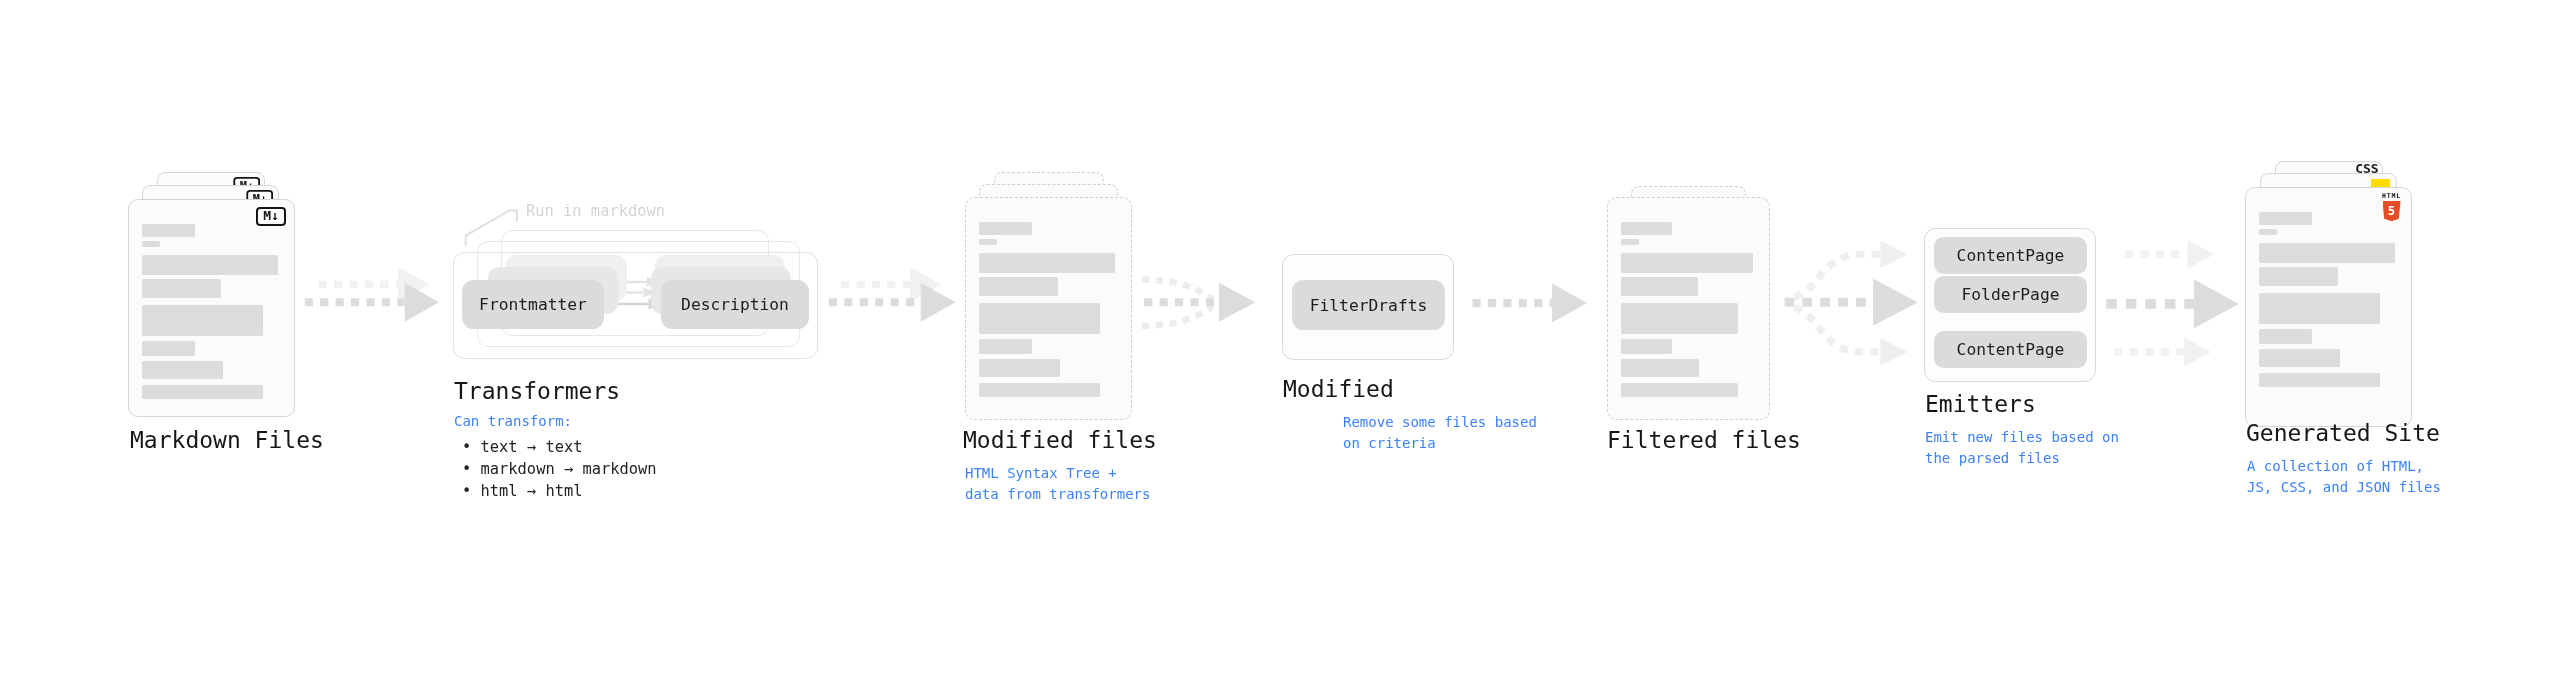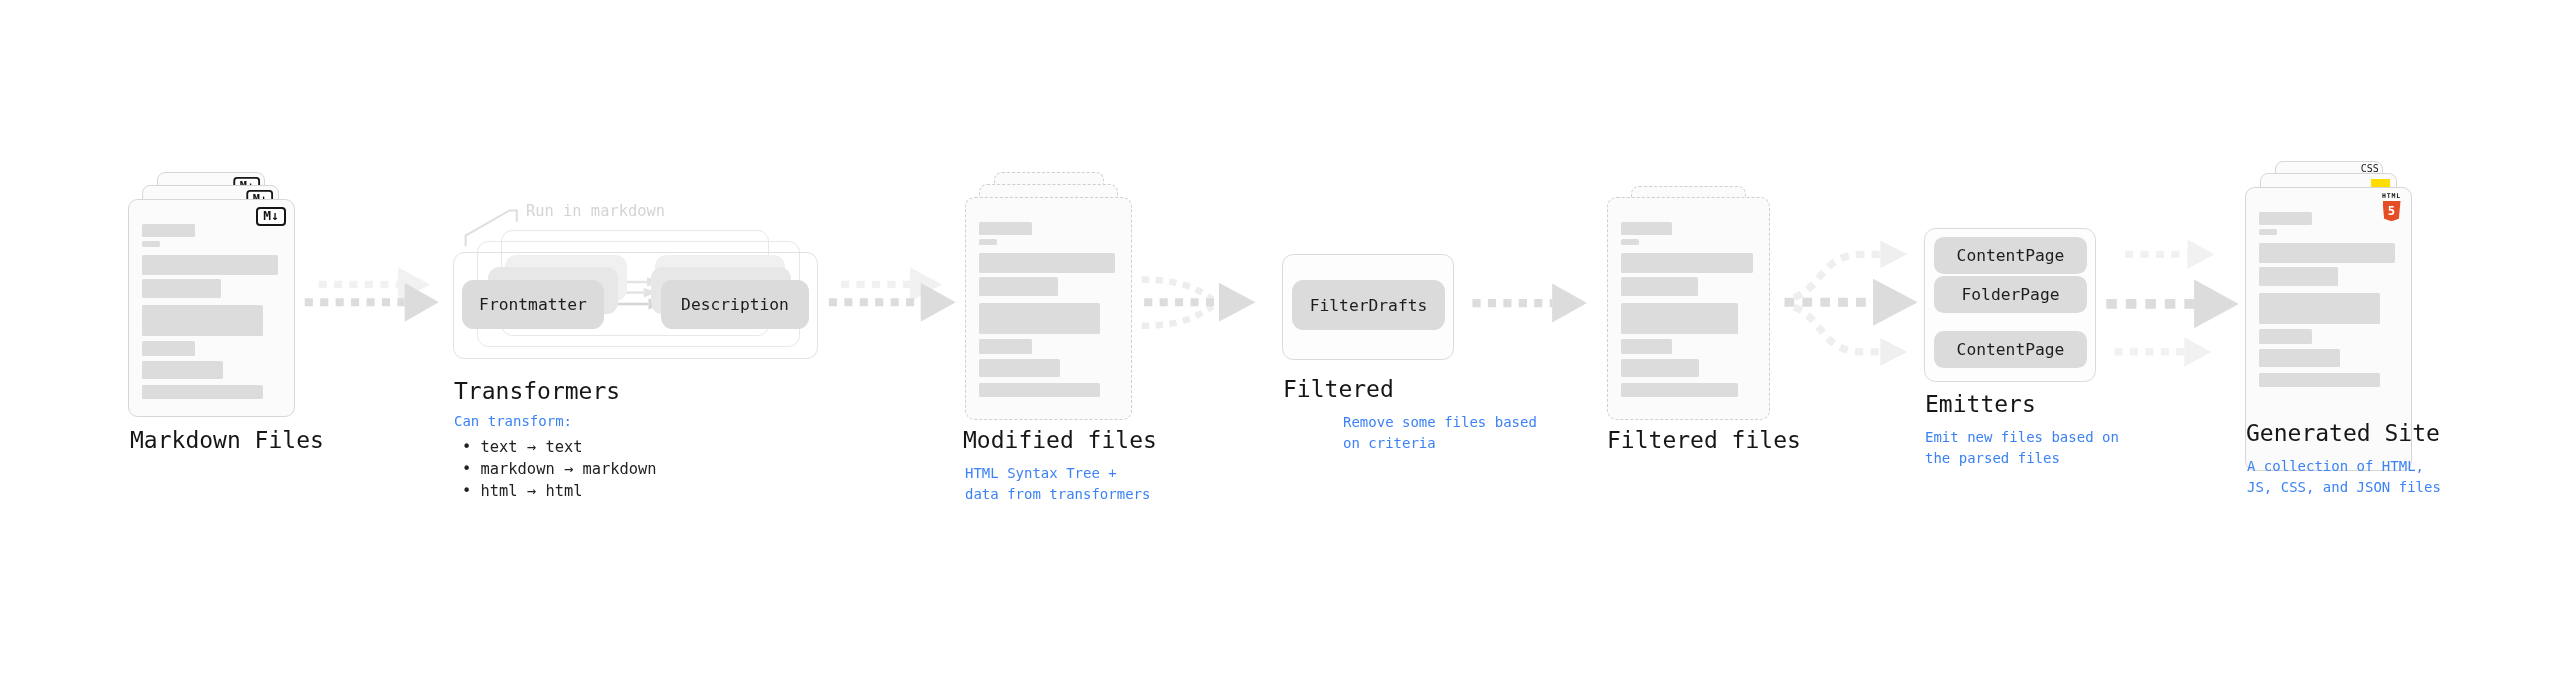--- a/index.html
+++ b/index.html
@@ -17,21 +17,21 @@
   .doc-lines .bar{background:#dcdcdc;border-radius:1.6px;}
 
   
   .md-icon{
     position:absolute;background:#ffffff;border:2.4px solid #151515;border-radius:4.1px;
     font-weight:bold;font-size:13px;line-height:14px;padding:0.8px 4.9px;color:#151515;white-space:nowrap;
   }
   .md-icon.small{transform:scale(.92);transform-origin:top right;}
 
   
-  .css-icon{position:absolute;font-size:10px;font-weight:normal;color:#1a1a1a;line-height:7.3px;
+  .css-icon{position:absolute;font-size:13px;font-weight:bold;color:#1a1a1a;line-height:7.3px;
     border-bottom:3.3px solid #2d6ef5;padding-bottom:0;}
   .js-icon{position:absolute;width:18.7px;height:9px;background:#ffdd00;}
   .html5-icon{position:absolute;width:21px;text-align:center;}
   .h5-word{font-size:6.5px;font-weight:bold;letter-spacing:0.8px;color:#111;line-height:7.3px;}
   .h5-shield{width:18px;height:20.3px;margin:0.8px auto 0;background:#e44d26;
     clip-path:polygon(0 0,100% 0,91% 87%,50% 100%,9% 87%);
     display:flex;align-items:center;justify-content:center;color:#fff;font-size:12.2px;font-weight:bold;}
 
   
   .t-container{position:absolute;border:1.6px solid #e8e8e8;border-radius:11.4px;box-sizing:border-box;background:transparent;}
@@ -180,21 +180,21 @@
         </div>
     </div>
     <div class="stage-title" style="left:963px;top:428px;">Modified files</div>
     <div class="stage-sub" style="left:965px;top:463px;">HTML Syntax Tree +
 data from transformers</div>
   </div>
 
   <div>
     <div class="panel" style="left:1282px;top:254px;width:172px;height:106px;"></div>
     <div class="node" style="left:1292px;top:280px;width:153px;height:50px;">FilterDrafts</div>
-    <div class="stage-title" style="left:1283px;top:377px;">Filtered</div>
+    <div class="stage-title" style="left:1283px;top:377px;">Modified</div>
     <div class="stage-sub" style="left:1343px;top:412px;">Remove some files based
 on criteria</div>
   </div>
 
   <div>
     <div class="card peek dashed" style="left:1631px;top:186px;width:115px;height:36px;"></div>
     <div class="card dashed" style="left:1607px;top:197px;width:163px;height:223px;">
       <div class="doc-lines">
           <div class="bar" style="width: 38%; height: 12.2px; margin-bottom: 4.9px;"></div>
           <div class="bar" style="width: 13%; height: 5.7px; margin-bottom: 8.1px;"></div>
@@ -219,21 +219,21 @@
 the parsed files</div>
   </div>
 
   <div>
     <div class="card peek" style="left:2275px;top:161px;width:108px;height:39px;">
       <span class="css-icon" style="right:3.3px;top:3.3px;">CSS</span>
     </div>
     <div class="card peek" style="left:2260px;top:173px;width:137px;height:39px;">
       <span class="js-icon" style="right:6.5px;top:4.9px;"></span>
     </div>
-    <div class="card" style="left:2245px;top:187px;width:167px;height:284px;">
+    <div class="card" style="left:2245px;top:187px;width:167px;height:240px;">
       <div class="html5-icon" style="right:9px;top:4.9px;">
         <div class="h5-word">HTML</div>
         <div class="h5-shield">5</div>
       </div>
       <div class="doc-lines">
           <div class="bar" style="width: 38%; height: 12.2px; margin-bottom: 4.9px;"></div>
           <div class="bar" style="width: 13%; height: 5.7px; margin-bottom: 8.1px;"></div>
           <div class="bar" style="width: 98%; height: 19.5px; margin-bottom: 4.1px;"></div>
           <div class="bar" style="width: 57%; height: 18.7px; margin-bottom: 7.3px;"></div>
           <div class="bar" style="width: 87%; height: 31px; margin-bottom: 4.9px;"></div>

